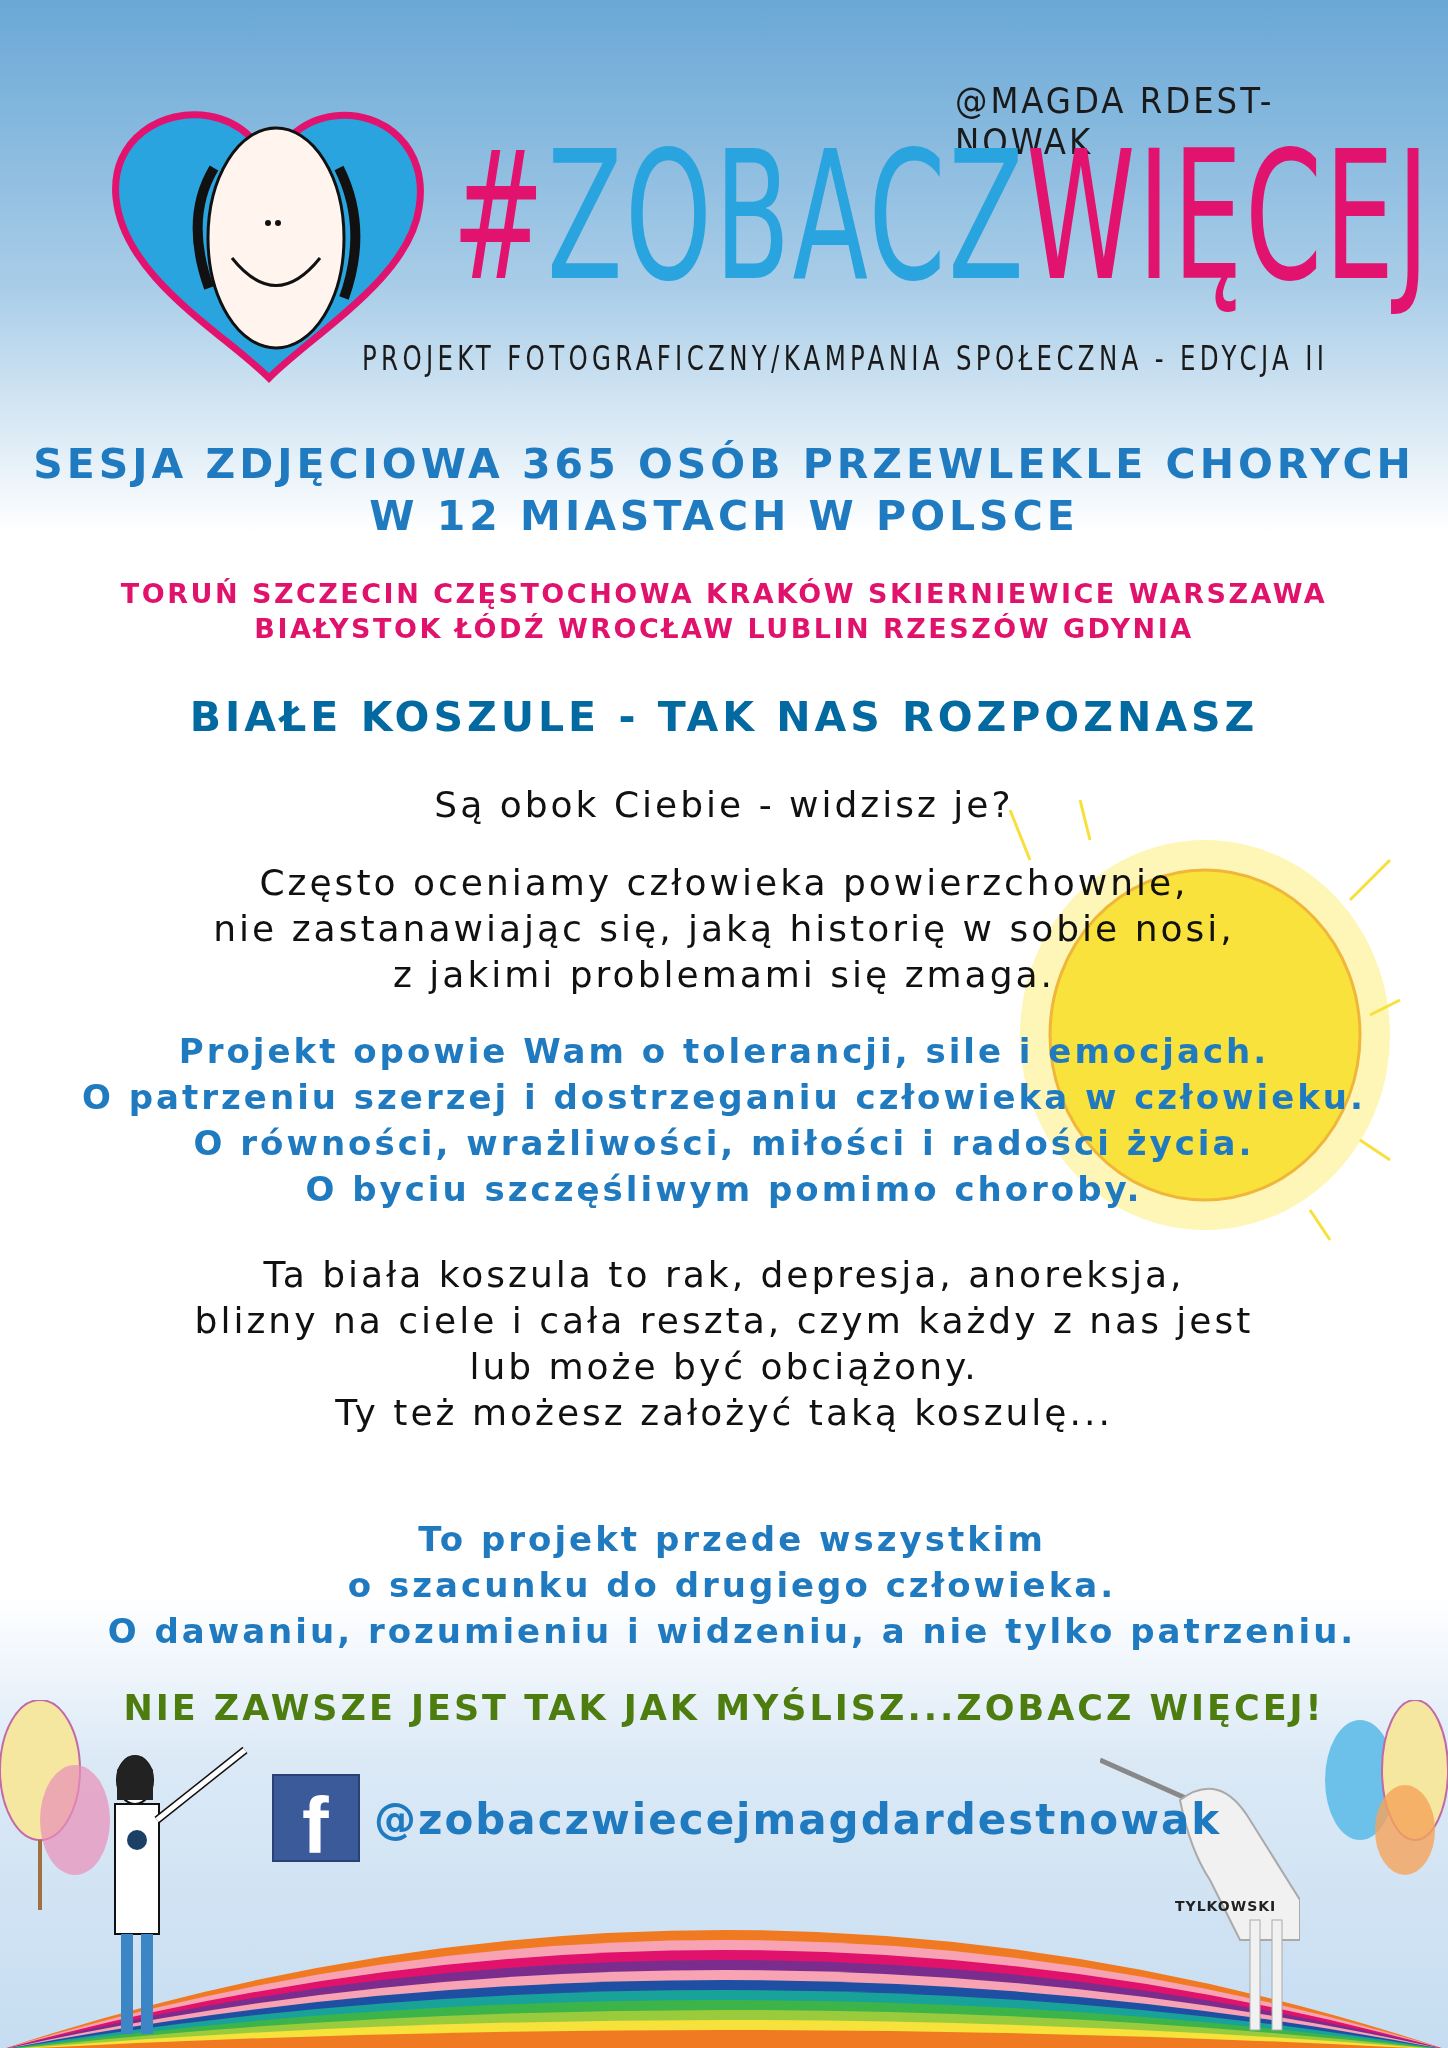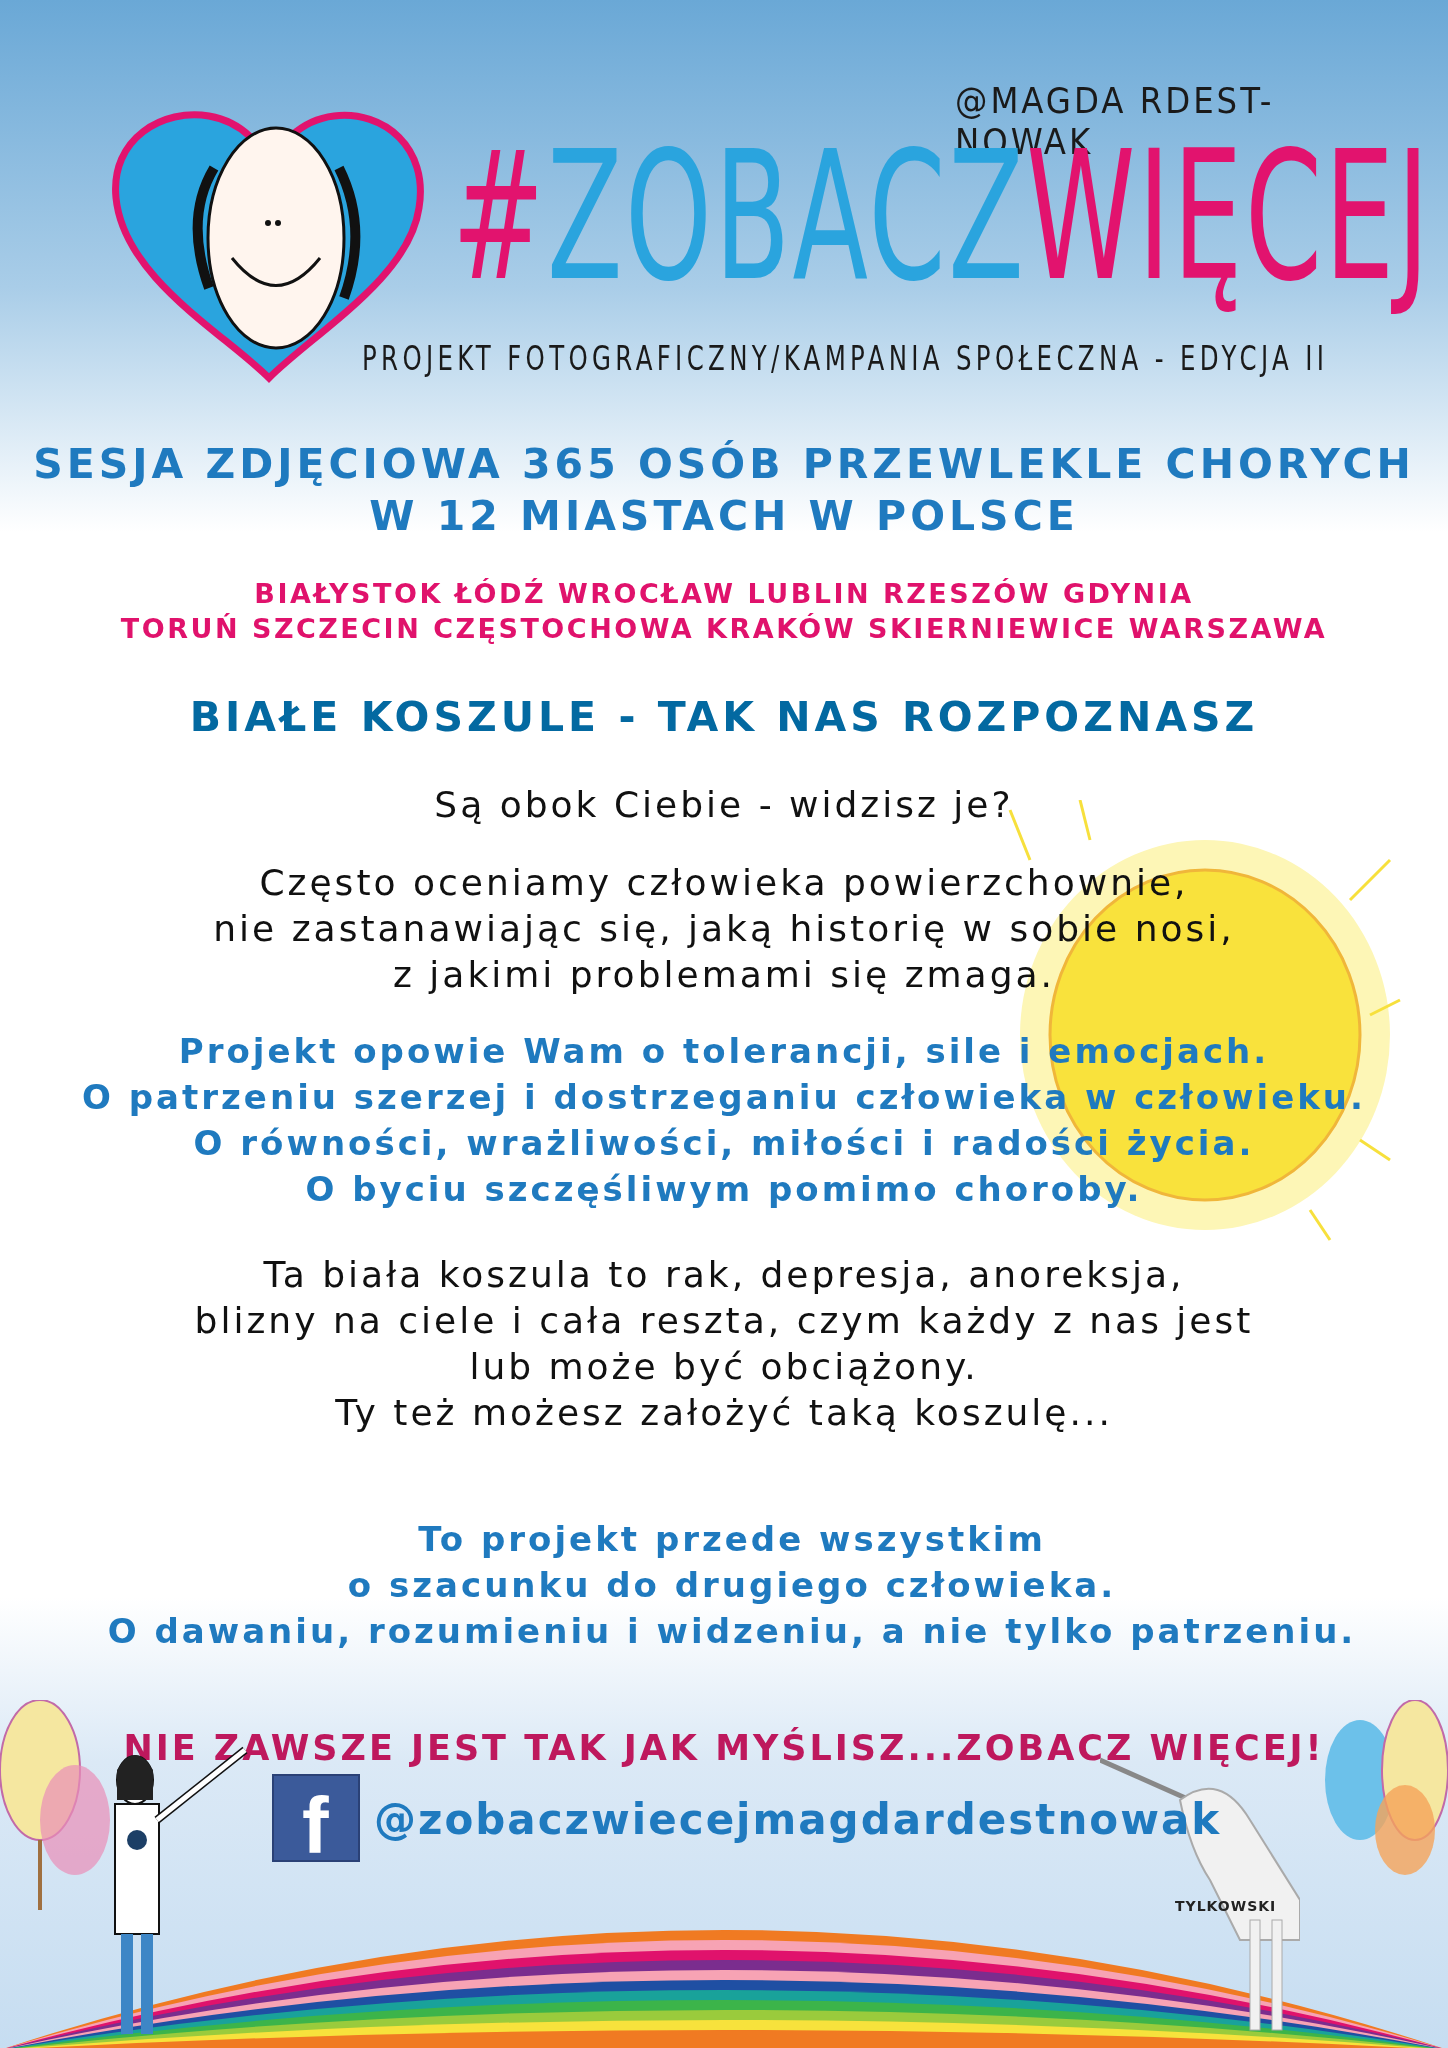--- a/index.html
+++ b/index.html
@@ -28,21 +28,21 @@
 
   .sun { top: 800px; left: 990px; width: 420px; height: 460px; }
 
   .txt-black { color: #111; font-size: 36px; letter-spacing: 3px; line-height: 46px; }
   .q { top: 782px; }
   .p1 { top: 860px; }
   .txt-blue { color: #1f7abf; font-weight: bold; font-size: 34px; letter-spacing: 3px; line-height: 46px; }
   .p2 { top: 1028px; }
   .p3 { top: 1252px; }
   .p4 { top: 1516px; padding-left: 8px; }
-  .slogan { top: 1688px; font-size: 35px; font-weight: bold; color: #be185d; letter-spacing: 3px; margin-top: 40px; }
+  .slogan { top: 1688px; font-size: 35px; font-weight: bold; color: #4d7c0f; letter-spacing: 3px; }
 
   .fb { top: 1774px; left: 272px; width: 88px; height: 88px; background: #3b5a9a; border: 2px solid #2a4176; box-sizing: border-box; }
   .fb span { position: absolute; left: 28px; top: 4px; font-size: 80px; font-weight: bold; color: #fff; font-family: "Liberation Sans", sans-serif; }
   .handle { top: 1795px; left: 374px; font-size: 42px; font-weight: bold; color: #1f7abf; letter-spacing: 2px; }
 
   .rainbow { top: 1890px; left: 0; width: 1448px; height: 158px; }
   .sig { top: 1898px; left: 1175px; font-size: 14px; color: #222; letter-spacing: 1px; font-weight: bold; }
   .girl { top: 1740px; left: 95px; width: 160px; height: 300px; }
   .unicorn { top: 1740px; left: 1100px; width: 200px; height: 300px; }
   .tree-l { top: 1700px; left: 0; width: 120px; height: 210px; }
@@ -77,22 +77,22 @@
     <line x1="400" y1="360" x2="370" y2="340"></line>
       <line x1="340" y1="440" x2="320" y2="410"></line>
   </g>
 </svg>
 
 <div class="abs center h1">
   <div>SESJA ZDJĘCIOWA 365 OSÓB PRZEWLEKLE CHORYCH</div>
   <div>W 12 MIASTACH W POLSCE</div>
 </div>
 <div class="abs center cities">
+  <div>TORUŃ SZCZECIN CZĘSTOCHOWA KRAKÓW SKIERNIEWICE WARSZAWA</div>
   <div>BIAŁYSTOK ŁÓDŹ WROCŁAW LUBLIN RZESZÓW GDYNIA</div>
-  <div>TORUŃ SZCZECIN CZĘSTOCHOWA KRAKÓW SKIERNIEWICE WARSZAWA</div>
 </div>
 <div class="abs center h2">BIAŁE KOSZULE - TAK NAS ROZPOZNASZ</div>
 
 <div class="abs center txt-black q">Są obok Ciebie - widzisz je?</div>
 
 <div class="abs center txt-black p1">
   <div>Często oceniamy człowieka powierzchownie,</div>
   <div>nie zastanawiając się, jaką historię w sobie nosi,</div>
   <div>z jakimi problemami się zmaga.</div>
 </div>

